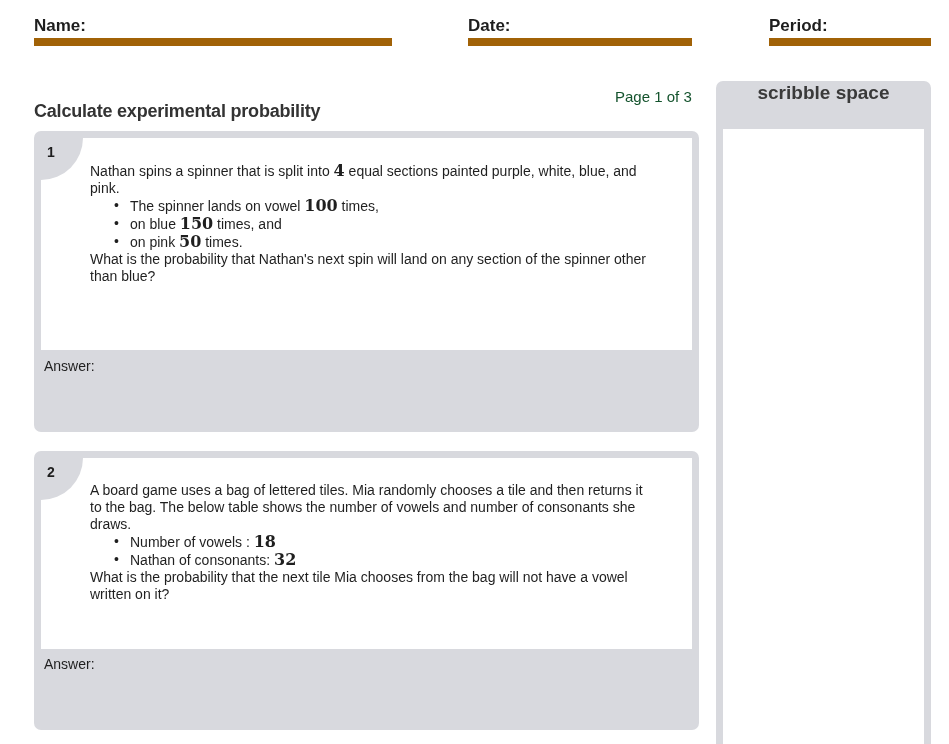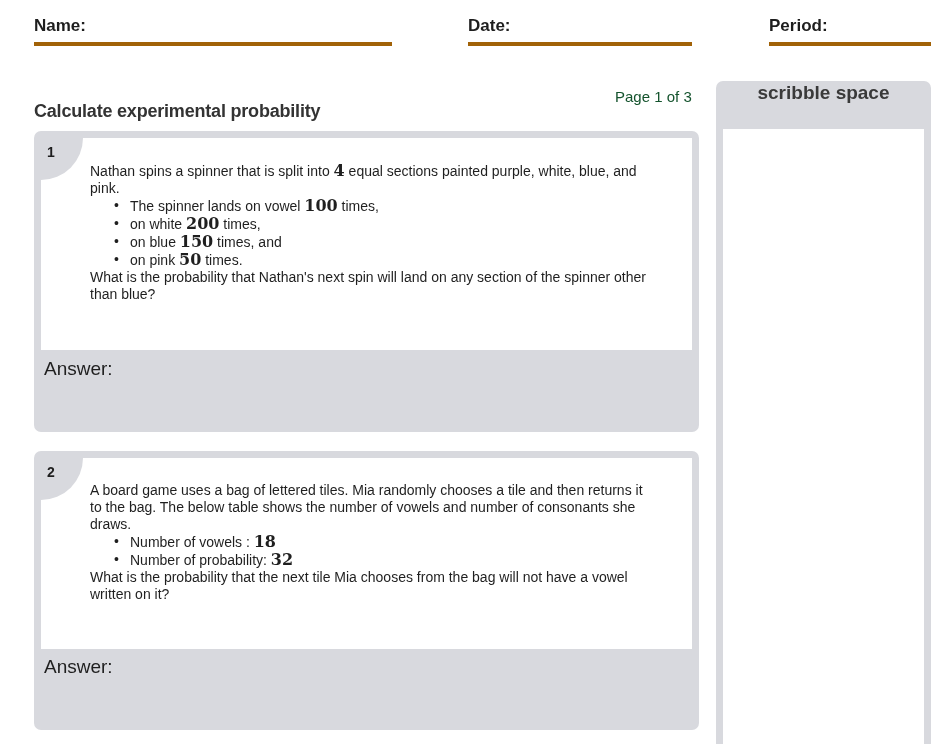--- a/index.html
+++ b/index.html
@@ -1,19 +1,19 @@
 <!DOCTYPE html>
 <html><head>
   <meta charset="utf-8">
   <style>
     * { box-sizing: border-box; margin: 0; padding: 0; }
     html, body { width: 949px; height: 744px; overflow: hidden; background: #ffffff; }
     body { font-family: "Liberation Sans", "DejaVu Sans", sans-serif; color: #222222; position: relative; }
 
-    .hdr-field { position: absolute; top: 16px; height: 30px; border-bottom: 4px solid #a16207; }
+    .hdr-field { position: absolute; top: 16px; height: 30px; border-bottom: 8px solid #a16207; }
     .hdr-field span { font-weight: bold; font-size: 17px; color: #1e1e1e; }
     #f-name { left: 34px; width: 358px; }
     #f-date { left: 468px; width: 224px; }
     #f-period { left: 769px; width: 162px; }
 
     .title { position: absolute; left: 34px; top: 81px; font-size: 18px; font-weight: bold; color: #333333; letter-spacing: -0.2px; margin-top: 20px; }
     .pageno { position: absolute; left: 615px; top: 88px; font-size: 15px; color: #14532d; }
 
     .scribble { position: absolute; left: 716px; top: 81px; width: 215px; height: 700px; background: #d8d9de; border-radius: 7px; }
     .scribble .lbl { text-align: center; font-size: 19px; font-weight: bold; color: #3a3a3a; padding-top: 1px; height: 56px; }
@@ -21,21 +21,21 @@
 
     .q { position: absolute; left: 34px; width: 665px; background: #d8d9de; border-radius: 7px; }
     .q .body { position: absolute; left: 7px; right: 7px; top: 7px; background: #ffffff; }
     .q .num-tab { position: absolute; left: 0; top: 0; width: 42px; height: 42px; background: #d8d9de; border-bottom-right-radius: 42px; }
     .q .num { position: absolute; left: 6px; top: 6px; font-size: 14px; font-weight: bold; color: #1e1e1e; }
     .q .text { position: absolute; left: 49px; right: 40px; top: 24px; font-size: 14px; line-height: 17px; color: #1f1f1f; }
     .q ul { list-style: none; padding-left: 24px; }
     .q li { position: relative; padding-left: 16px; }
     .q li::before { content: "\2022"; position: absolute; left: 0; top: 0; }
     .q b.m { font-family: "DejaVu Serif", "Liberation Serif", serif; font-size: 16px; font-weight: bold; }
-    .q .ans { position: absolute; left: 10px; font-size: 19px; color: #1f1f1f; }
+    .q .ans { position: absolute; left: 10px; font-size: 14px; color: #1f1f1f; }
 
     #q1 { top: 131px; height: 301px; }
     #q1 .body { height: 212px; }
     #q1 .ans { top: 227px; }
 
     #q2 { top: 451px; height: 279px; }
     #q2 .body { height: 191px; }
     #q2 .ans { top: 205px; }
   </style>
 </head>
@@ -60,37 +60,36 @@
 </div>
 
 <div class="q" id="q1">
   <div class="body">
     <div class="num-tab"></div>
     <div class="num">1</div>
     <div class="text">
       <span>Nathan spins a spinner that is split into </span><b class="m">4</b><span> equal sections painted purple, white, blue, and pink.</span>
       <ul>
         <li><span>The spinner lands on vowel </span><b class="m">100</b><span> times,</span></li>
-        <li><span>on white </span><b class="m">200</b><span> times,</span></li>
         <li><span>on blue </span><b class="m">150</b><span> times, and</span></li>
         <li><span>on pink </span><b class="m">50</b><span> times.</span></li>
       </ul>
       <div>What is the probability that Nathan's next spin will land on any section of the spinner other than blue?</div>
     </div>
   </div>
   <div class="ans">Answer:</div>
 </div>
 
 <div class="q" id="q2">
   <div class="body">
     <div class="num-tab"></div>
     <div class="num">2</div>
     <div class="text">
       <div>A board game uses a bag of lettered tiles. Mia randomly chooses a tile and then returns it to the bag. The below table shows the number of vowels and number of consonants she draws.</div>
       <ul>
         <li><span>Number of vowels : </span><b class="m">18</b><span></span></li>
-        <li><span>Number of probability: </span><b class="m">32</b><span></span></li>
+        <li><span>Nathan of consonants: </span><b class="m">32</b><span></span></li>
       </ul>
       <div>What is the probability that the next tile Mia chooses from the bag will not have a vowel written on it?</div>
     </div>
   </div>
   <div class="ans">Answer:</div>
 </div>
 
 </body></html>

